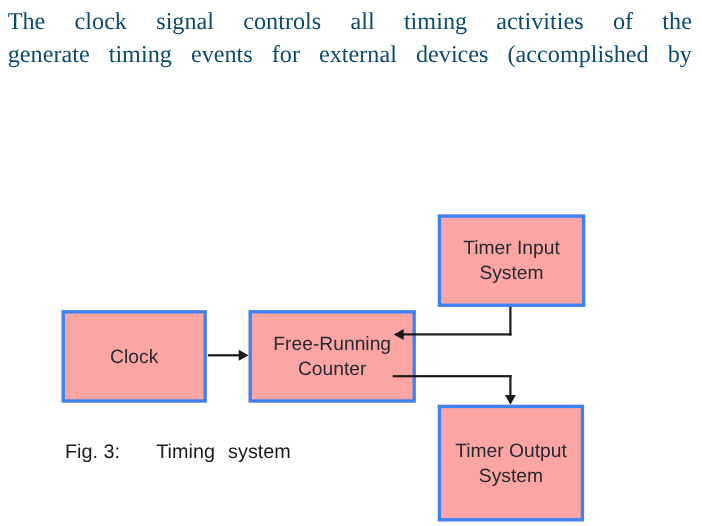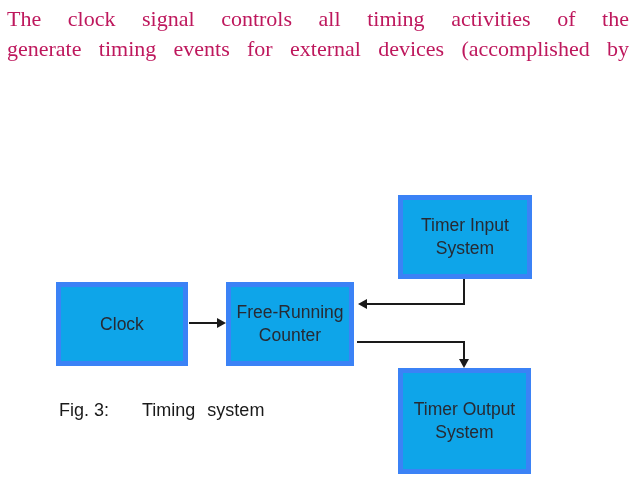--- a/index.html
+++ b/index.html
@@ -15,46 +15,46 @@
 
   
   .para {
     position: absolute;
     left: 7px;
     top: 4px;
     width: 622px;
     font-family: "Liberation Serif", serif;
     font-size: 22px;
     line-height: 30px;
-    color: #be185d;
+    color: #0c4a6e;
   }
   .para .pline {
     text-align: justify;
     text-align-last: justify;
   }
   .para .pline.last {
     text-align-last: left;
   }
 
   
   .box {
     position: absolute;
-    background: #0ea5e9;
-    border: 5px solid #3b82f6;
+    background: #fca5a5;
+    border: 3px solid #3b82f6;
     display: flex;
     align-items: center;
     justify-content: center;
     text-align: center;
     font-size: 17.5px;
     line-height: 23px;
     color: #272a33;
     white-space: pre-line;
   }
   .box-clock        { left: 56px;  top: 282px; width: 132px; height: 84px; }
-  .box-counter      { left: 226px; top: 282px; width: 128px; height: 84px; }
+  .box-counter      { left: 226px; top: 282px; width: 152px; height: 84px; }
   .box-timer-input  { left: 398px; top: 195px; width: 134px; height: 84px; }
   .box-timer-output { left: 398px; top: 368px; width: 133px; height: 106px; }
 
   
   .wire { position: absolute; background: #1a1a1a; }
   .wire.h { height: 2px; }
   .wire.v { width: 2px; }
   .arrow { position: absolute; width: 0; height: 0; }
   .arrow.right { border-left: 9px solid #1a1a1a; border-top: 5px solid transparent; border-bottom: 5px solid transparent; }
   .arrow.left  { border-right: 9px solid #1a1a1a; border-top: 5px solid transparent; border-bottom: 5px solid transparent; }

